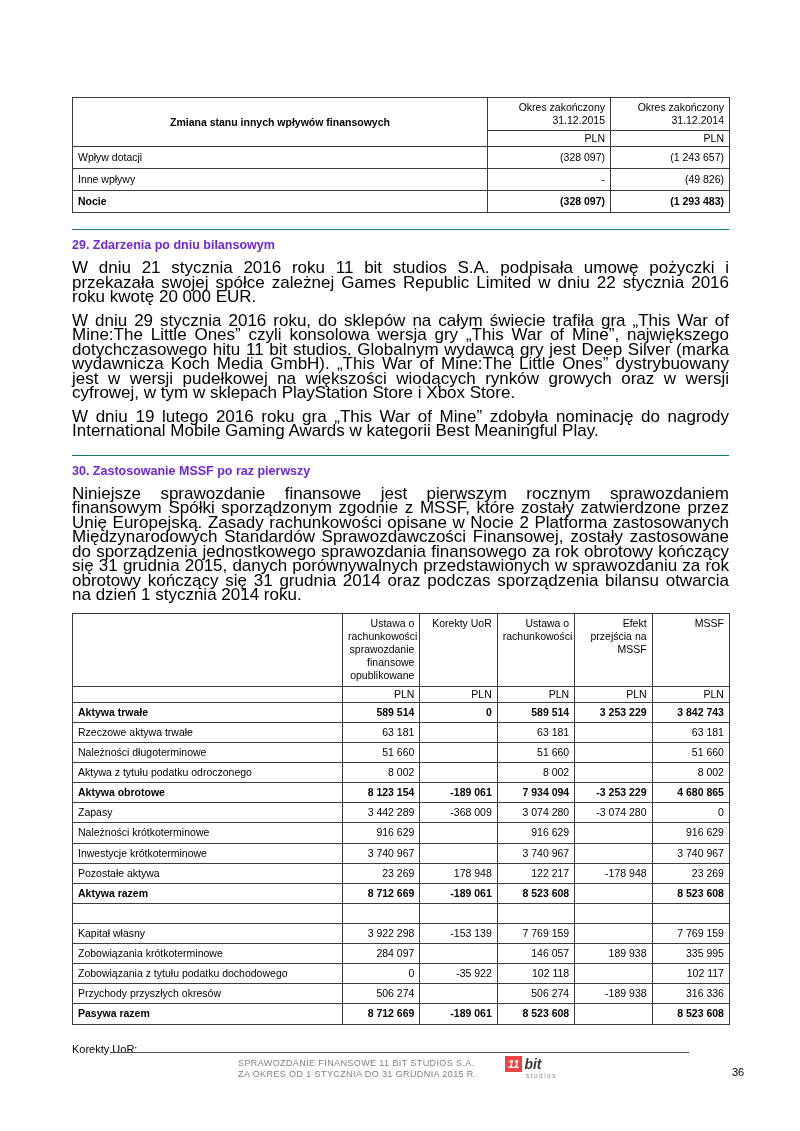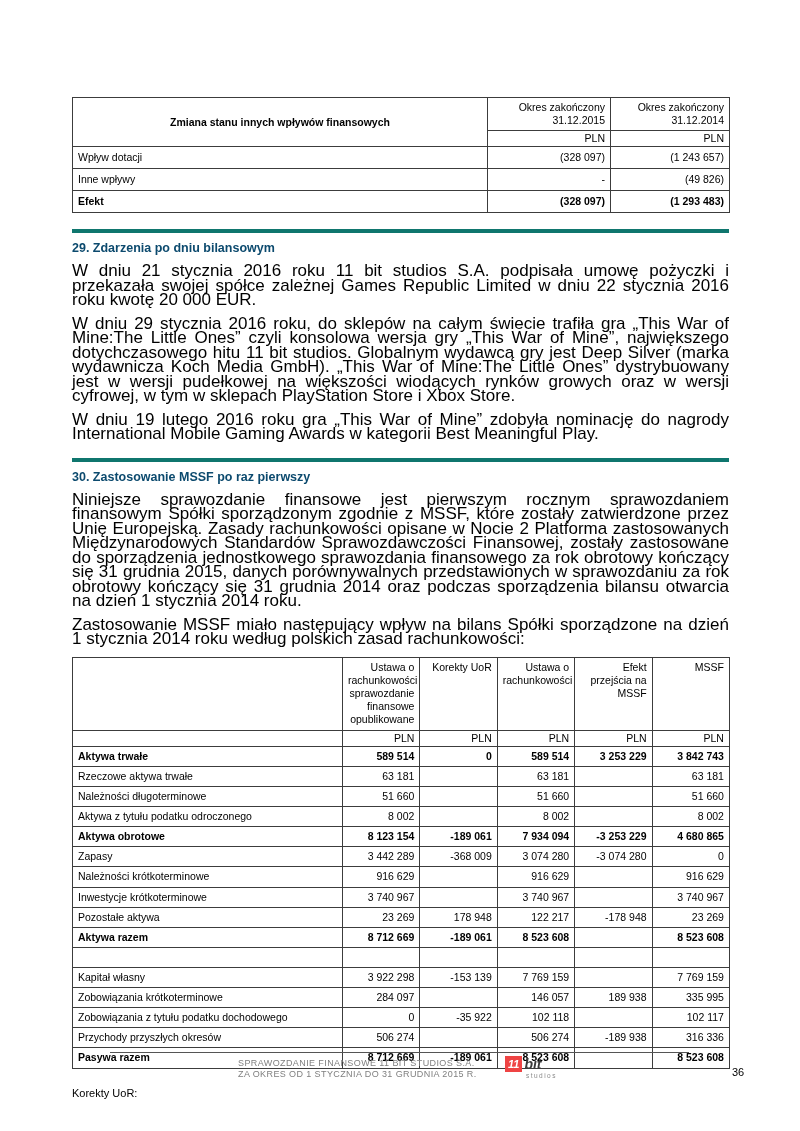--- a/index.html
+++ b/index.html
@@ -30,23 +30,23 @@
   
   .t2 { margin-top:10px; }
   .t2 col.c-label { width:270px; }
   .t2 col.c-num { width:77.4px; }
   .t2 thead th { text-align:right; vertical-align:top; }
   .t2 tr.pln th { text-align:right; padding:1px 5px; }
   .t2 tbody tr { height:20px;padding-left:42px; }
 
   
   .section-heading {
-    border-top:4px solid #0f766e;
+    border-top:1px solid #0f766e;
     margin:16px 0 0 0; padding:8px 0 0 0;
-    font-size:12.5px; font-weight:bold; color:#0c4a6e;
+    font-size:12.5px; font-weight:bold; color:#6d28d9;
   }
   .para {
     margin:9px 0 0 0; font-size:17px; line-height:14.5px;
     text-align:justify;
   }
   .plain-label { margin:18px 0 0 0; font-size:11px; }
 
   
   .footer-rule { position:absolute; left:110px; top:1052px; width:579px; border-top:1px solid #555; }
   .footer-text {
@@ -103,35 +103,34 @@
             <td class="lbl">Wpływ dotacji</td>
             <td class="num">(328 097)</td>
             <td class="num">(1 243 657)</td>
           </tr>
           <tr>
             <td class="lbl">Inne wpływy</td>
             <td class="num">-</td>
             <td class="num">(49 826)</td>
           </tr>
           <tr class="bold">
-            <td class="lbl">Efekt</td>
+            <td class="lbl">Nocie</td>
             <td class="num">(328 097)</td>
             <td class="num">(1 293 483)</td>
           </tr>
         </tbody>
     </table>
 
     <h2 class="section-heading">29. Zdarzenia po dniu bilansowym</h2>
     <p class="para">W dniu 21 stycznia 2016 roku 11 bit studios S.A. podpisała umowę pożyczki i przekazała swojej spółce zależnej Games Republic Limited w dniu 22 stycznia 2016 roku kwotę 20 000 EUR.</p>
     <p class="para">W dniu 29 stycznia 2016 roku, do sklepów na całym świecie trafiła gra „This War of Mine:The Little Ones” czyli konsolowa wersja gry „This War of Mine”, największego dotychczasowego hitu 11 bit studios. Globalnym wydawcą gry jest Deep Silver (marka wydawnicza Koch Media GmbH). „This War of Mine:The Little Ones” dystrybuowany jest w wersji pudełkowej na większości wiodących rynków growych oraz w wersji cyfrowej, w tym w sklepach PlayStation Store i Xbox Store.</p>
     <p class="para">W dniu 19 lutego 2016 roku gra „This War of Mine” zdobyła nominację do nagrody International Mobile Gaming Awards w kategorii Best Meaningful Play.</p>
 
     <h2 class="section-heading">30. Zastosowanie MSSF po raz pierwszy</h2>
     <p class="para">Niniejsze sprawozdanie finansowe jest pierwszym rocznym sprawozdaniem finansowym Spółki sporządzonym zgodnie z MSSF, które zostały zatwierdzone przez Unię Europejską. Zasady rachunkowości opisane w Nocie 2 Platforma zastosowanych Międzynarodowych Standardów Sprawozdawczości Finansowej, zostały zastosowane do sporządzenia jednostkowego sprawozdania finansowego za rok obrotowy kończący się 31 grudnia 2015, danych porównywalnych przedstawionych w sprawozdaniu za rok obrotowy kończący się 31 grudnia 2014 oraz podczas sporządzenia bilansu otwarcia na dzień 1 stycznia 2014 roku.</p>
-    <p class="para">Zastosowanie MSSF miało następujący wpływ na bilans Spółki sporządzone na dzień 1 stycznia 2014 roku według polskich zasad rachunkowości:</p>
 
     <table class="t2">
       <colgroup>
         <col class="c-label">
           <col class="c-num">
           <col class="c-num">
           <col class="c-num">
           <col class="c-num">
           <col class="c-num">
       </colgroup>

